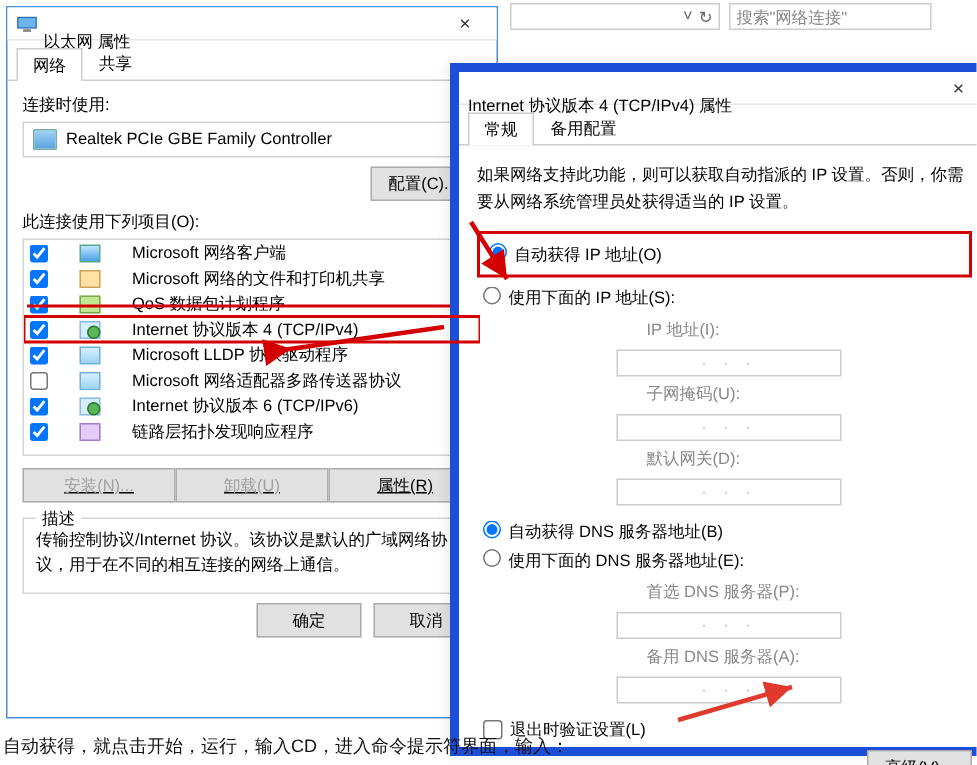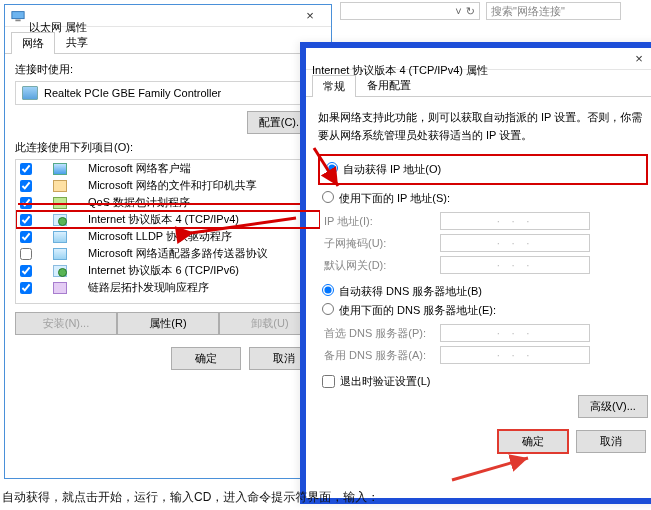--- a/index.html
+++ b/index.html
@@ -37,39 +37,39 @@
   .mi-proto::after { content:""; position:absolute; bottom:-1px; right:-1px; width:7px; height:7px; background:#5ab556; border:1px solid #277a2c; border-radius:50%; }
   .mi-driver  { background: linear-gradient(#d9f0ff,#9cd3f2); border:1px solid #6cb0dc; }
   .mi-link    { background: #e4ccf4; border:1px solid #a77dce; }
 
   .hl-red  { outline: 2px solid #d40000; outline-offset: -1px; position: relative; z-index: 5; }
   .strike-red { position: relative; }
   .strike-red::after { content:""; position:absolute; left:2px; right:2px; top:50%; height:2px; background:#d40000; }
 
   .btn { border: 1px solid #adadad; background: #e1e1e1; padding: 3px 10px; font-size: 11px; min-width: 70px; text-align: center; }
   .btn.disabled { color: #a0a0a0; }
-  .btn-row3 { display: flex; gap: 0; justify-content: flex-end; margin: 8px 0 6px; }
+  .btn-row3 { display: flex; gap: 0; justify-content: flex-end; margin: 8px 0 6px; text-decoration: underline; }
   .btn-row3 .btn { flex:1; }
 
   .desc-group { border: 1px solid #d4d4d4; padding: 6px 8px 10px; position: relative; margin-top: 10px; }
   .desc-group .legend { position: absolute; top: -8px; left: 8px; background: #fff; padding: 0 4px; font-size: 11px; }
   .desc-text { font-size: 11px; line-height: 1.5; color: #000; }
 
   .ok-cancel { display: flex; justify-content: flex-end; gap: 8px; padding: 6px 2px 0; }
 
   
   .win-right { position: absolute; top: 42px; left: 300px; width: 366px; height: 462px; border: 6px solid #1d4ed8; background: #fff; box-shadow: -2px 0 8px rgba(0,0,0,0.08); }
   .body-right { padding: 8px 12px 6px; }
   .intro { font-size: 11px; line-height: 1.6; margin: 4px 0 10px; }
 
   .radio-group { border: 2px solid #d40000; padding: 4px 6px; margin-bottom: 4px; }
   .radio-row { display: flex; align-items: flex-start; gap: 5px; padding: 2px 0; }
   .radio-row input[type=radio] { width: 12px; height: 12px; }
   .sub-block { margin: 0 0 8px 6px; }
-  .field-row { display: flex; align-items: center; gap: 6px; margin: 4px 0; }
+  .field-row { display: flex; align-items: center; gap: 6px; margin: 4px 0; flex-direction: column; }
   .field-row label { width: 110px; font-size: 11px; color: #888; }
   .ip-input { width: 150px; height: 18px; border: 1px solid #ccc; background: #fff; display: flex; align-items: center; justify-content: center; color: #bbb; letter-spacing: 4px; }
 
   .radio-row.plain { padding-left: 4px; }
 
   .exit-row { display: flex; align-items: center; gap: 5px; margin: 10px 0 6px; padding-left: 4px; }
   .adv-row { display: flex; justify-content: flex-end; margin-bottom: 6px; }
 
   .ok-cancel-right { display: flex; justify-content: flex-end; gap: 8px; padding: 6px 2px 0; }
   .ok-cancel-right .btn:first-child { outline: 2px solid #e03a2f; outline-offset: -1px; }
@@ -154,22 +154,26 @@
           <span>Internet 协议版本 6 (TCP/IPv6)</span>
         </div>
         <div class="list-item">
           <input type="checkbox" checked="" style="">
           <span class="mini-icon mi-link"></span>
           <span>链路层拓扑发现响应程序</span>
         </div>
       </div>
     <div class="btn-row3">
       <div class="btn disabled">安装(N)...</div>
+      <div class="btn disabled">卸载(U)</div>
       <div class="btn">属性(R)</div>
-      <div class="btn disabled">卸载(U)</div>
+    </div>
+    <div class="desc-group">
+      <div class="legend">描述</div>
+      <div class="desc-text">传输控制协议/Internet 协议。该协议是默认的广域网络协议，用于在不同的相互连接的网络上通信。</div>
     </div>
     <div class="ok-cancel">
       <div class="btn">确定</div>
       <div class="btn">取消</div>
     </div>
   </div>
 </div>
 
 <div class="win-right">
   <div class="titlebar">

